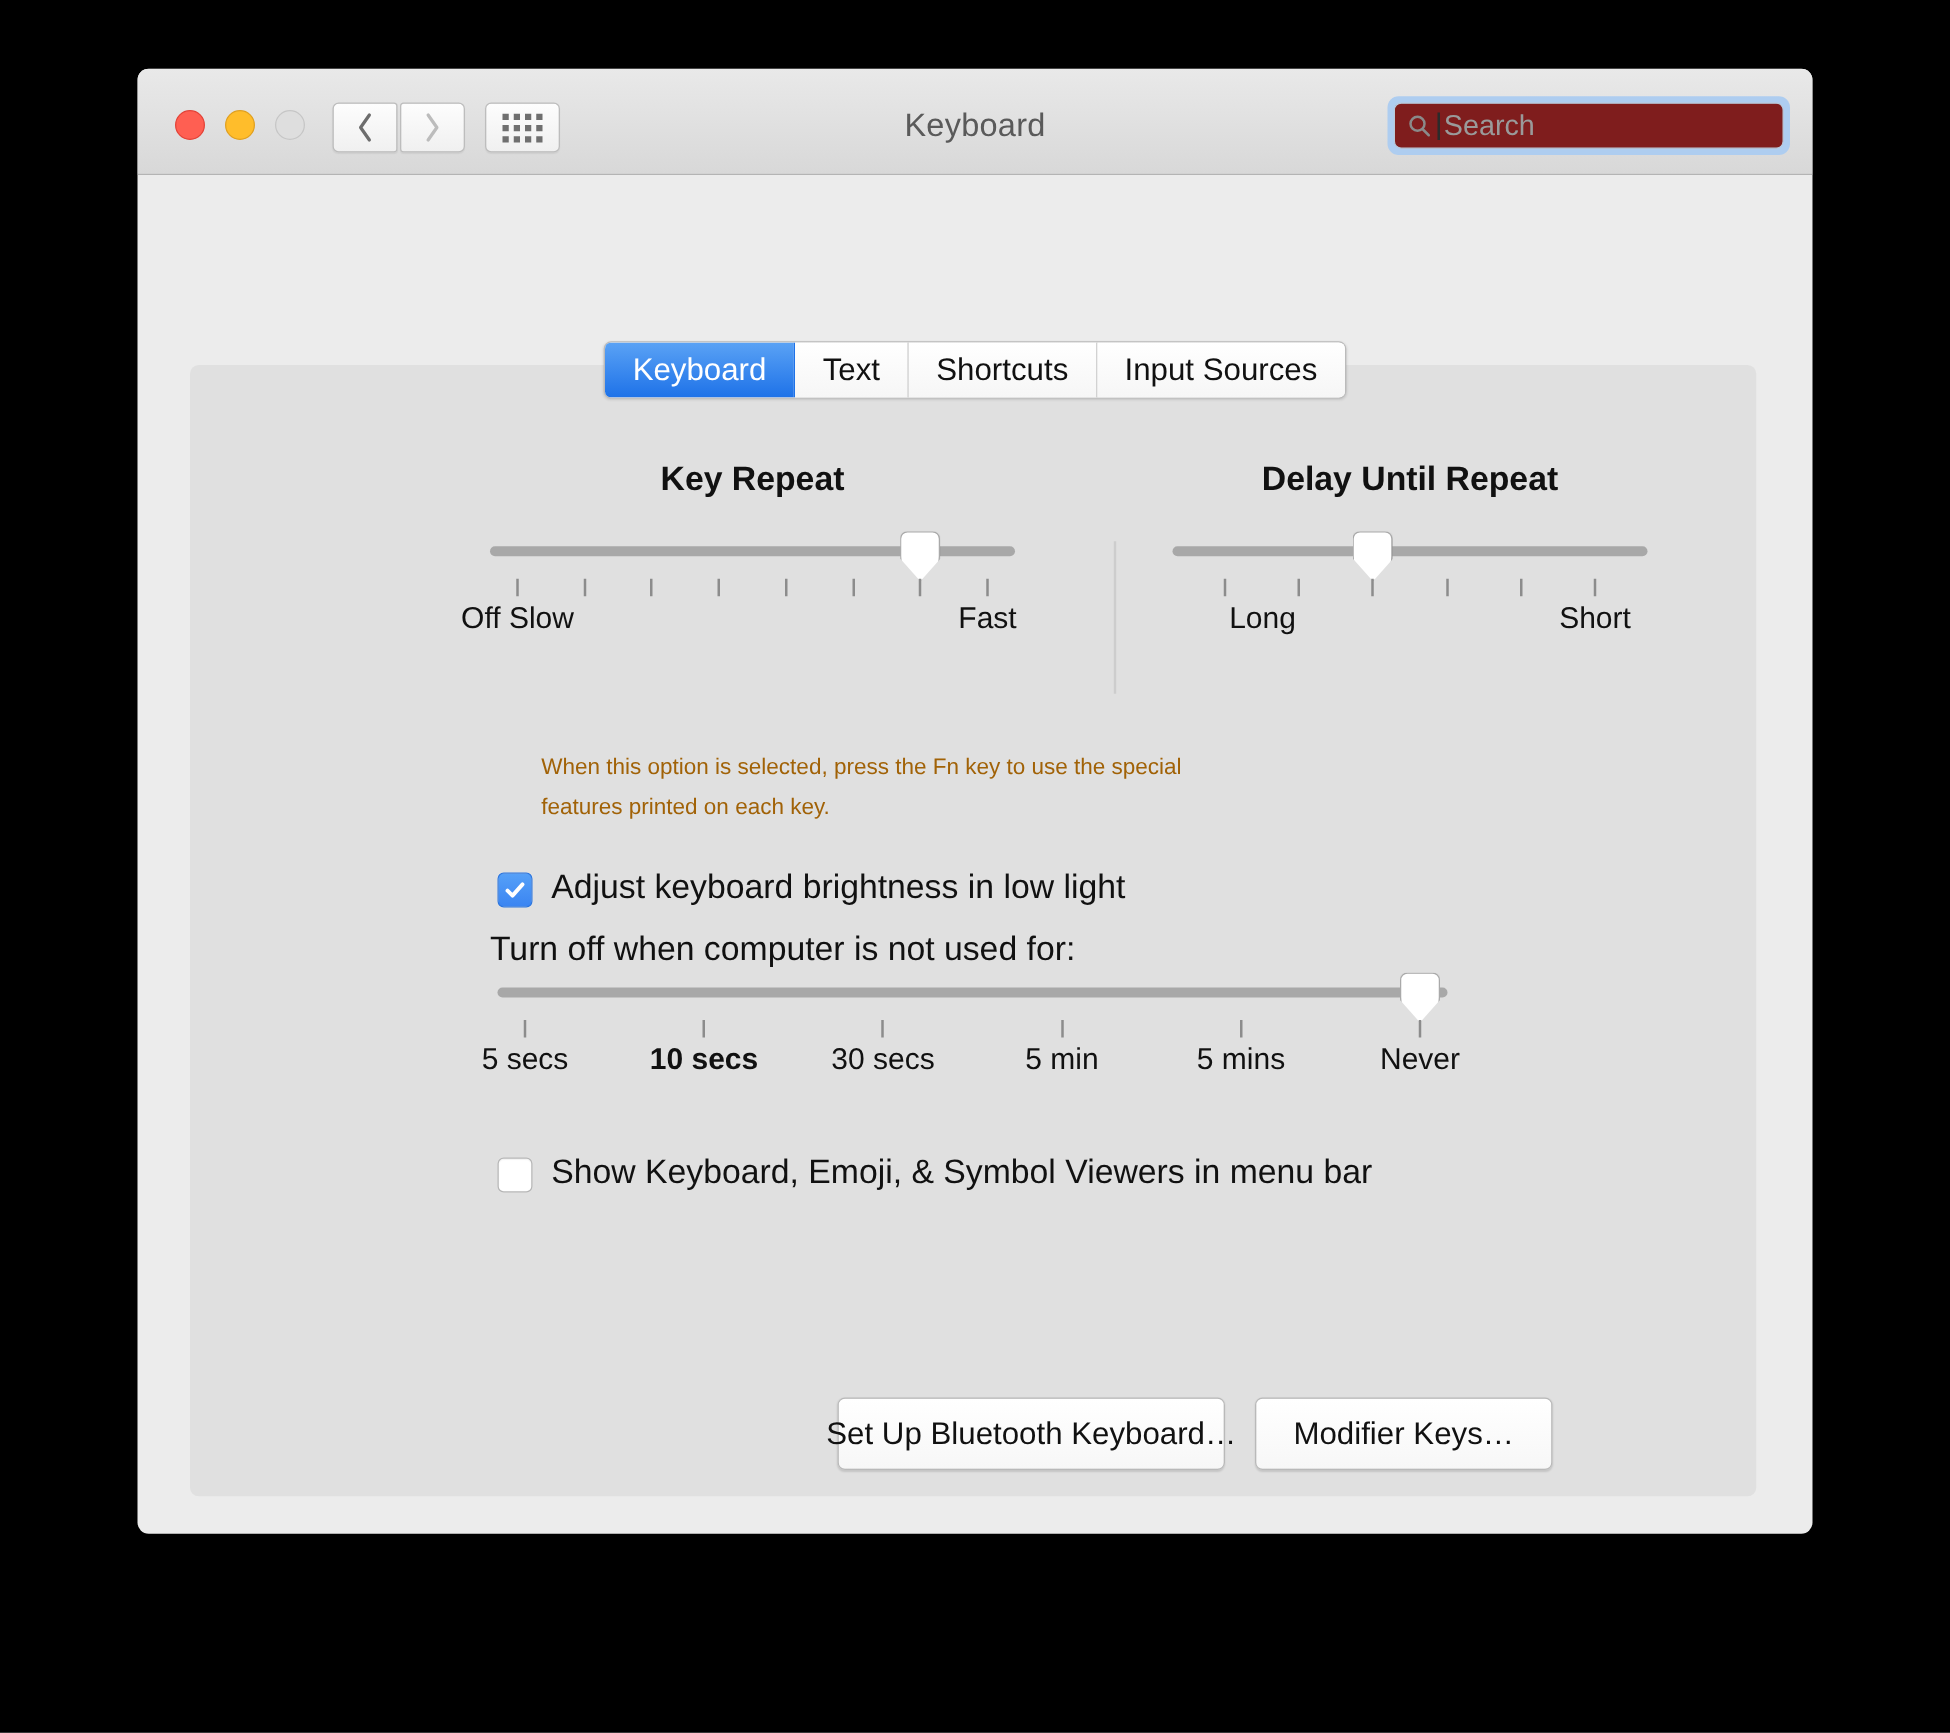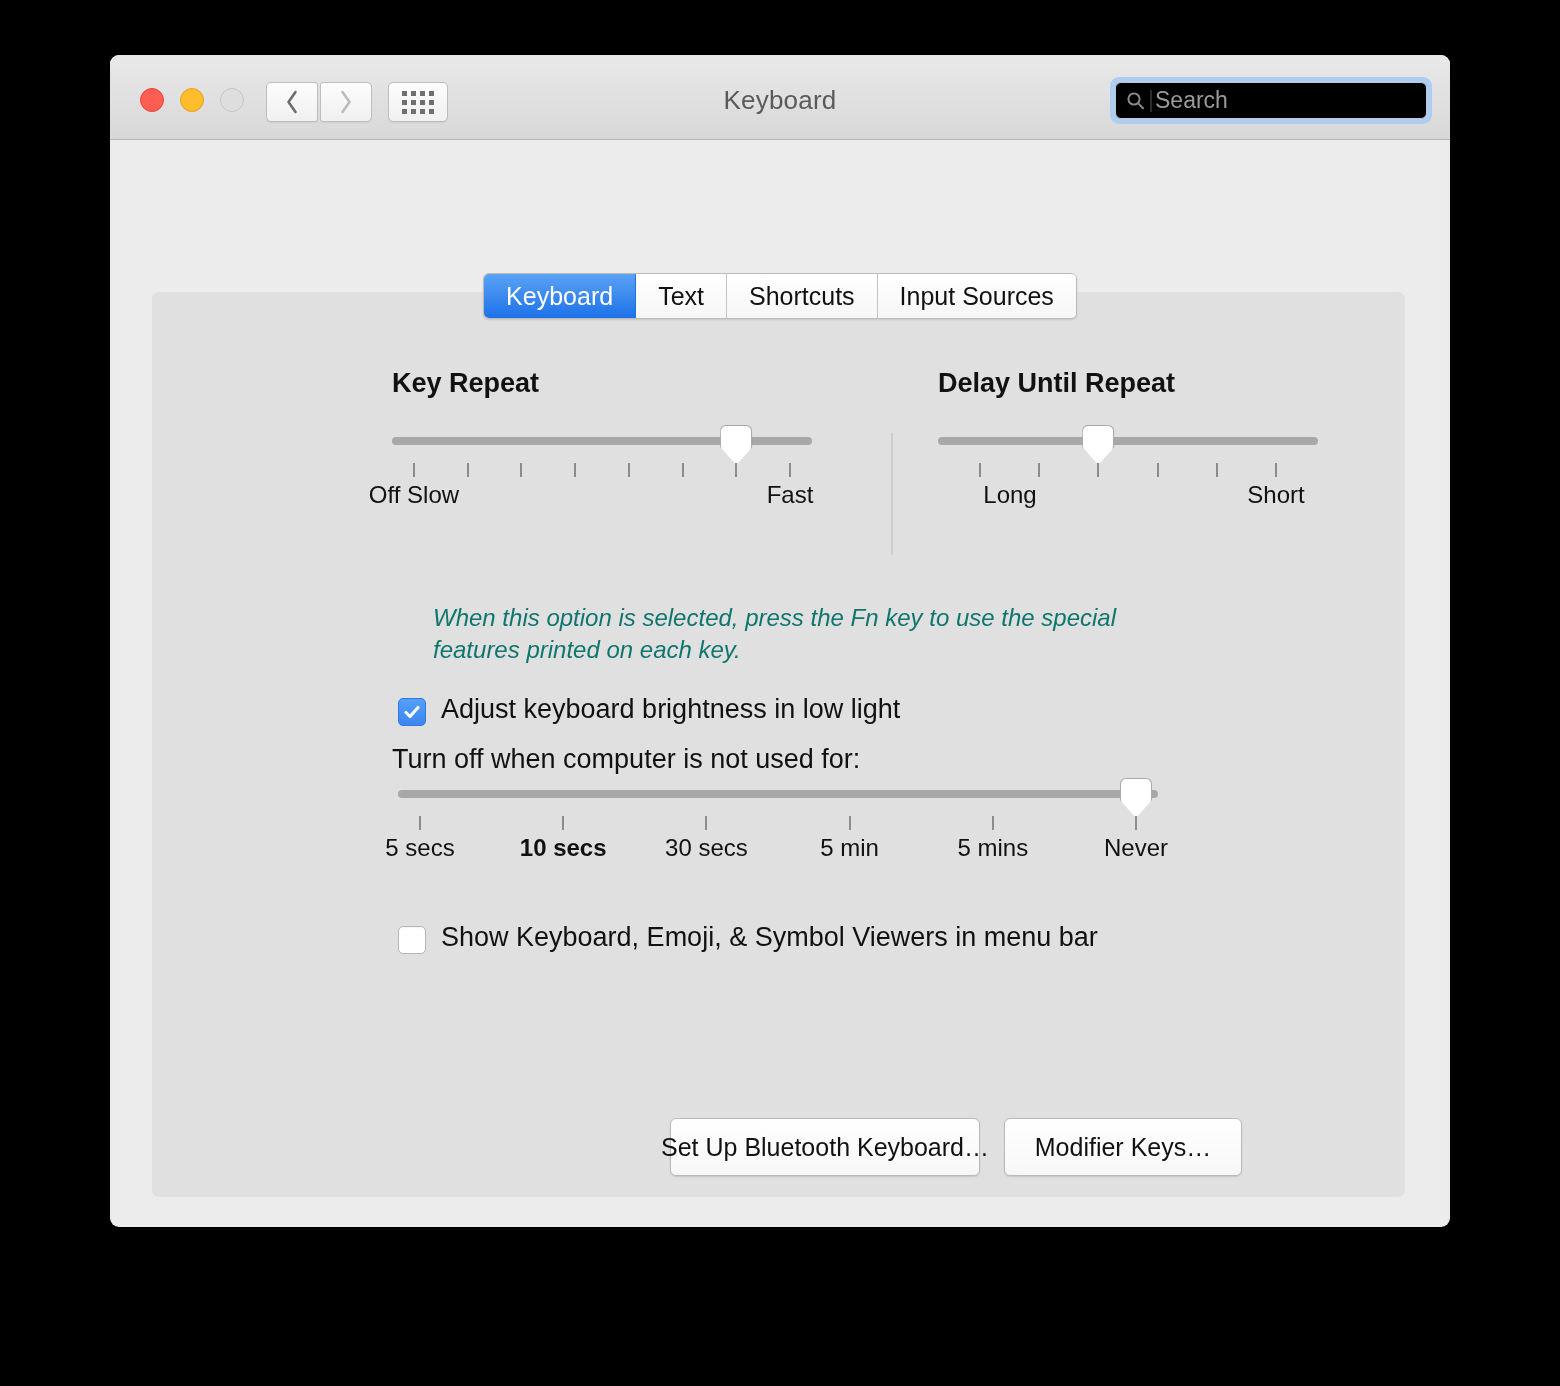--- a/index.html
+++ b/index.html
@@ -73,21 +73,21 @@
   #search-wrap {
     position: absolute;
     left: 1000px; top: 22px;
     width: 322px; height: 47px;
     border-radius: 9px;
     background: #aecdf0;
     padding: 5px;
   }
   #search-field {
     width: 100%; height: 100%;
-    background: #000000;
+    background: #7f1d1d;
     border: 1px solid #b9c9da;
     border-radius: 6px;
     display: flex; align-items: center;
     padding: 0 10px;
     position: relative;
   }
   .search-glyph { width: 19px; height: 19px; margin-right: 5px; flex: none; }
   .search-glyph circle, .search-glyph line { stroke: #8a8a8a; fill: none; stroke-width: 2; stroke-linecap: round; }
   #search-caret {
     width: 2px; height: 22px; background: #2b2b2b; margin-right: 3px;
@@ -133,21 +133,21 @@
   .tab:last-child { border-right: none; }
   .tab.active {
     background: linear-gradient(to bottom,#5aa2f5 0%,#1e72e8 100%);
     color: #fff;
     border-right-color: #1e72e8;
   }
 
   
   .slider-section { position: absolute; }
   .slider-title {
-    text-align: left;
+    text-align: center;
     font-size: 27px;
     font-weight: bold;
     color: #111;
   }
 
   .slider-track-wrap { position: relative; }
   .slider-track {
     position: absolute;
     left: 0; right: 0; top: 0;
     height: 8px;
@@ -204,23 +204,22 @@
   .checkbox.on svg { width: 20px; height: 20px; }
   .checkbox.on svg path { fill: none; stroke: #fff; stroke-width: 3.1; stroke-linecap: round; stroke-linejoin: round; }
   .checkbox.off {
     background: #fff;
     border: 1px solid #b7b7b7;
     box-shadow: inset 0 1px 1px rgba(0,0,0,0.05);
   }
   .cblabel { font-size: 27px; color: #111; margin-left: 15px; line-height: 1.05; }
   .cbhelp {
     position: absolute;
-    font-size: 24px; color: #0f766e; line-height: 1.4;
+    font-size: 18px; color: #a16207; line-height: 1.4;
     max-width: 700px;
-    font-style: italic;
   }
   .plainlabel { position: absolute; font-size: 27px; color: #111; }
 
   
   .pushbtn {
     position: absolute;
     height: 58px;
     background: linear-gradient(to bottom,#ffffff 0%,#f7f7f7 100%);
     border: 1px solid #b9b9b9;
     border-radius: 6px;

